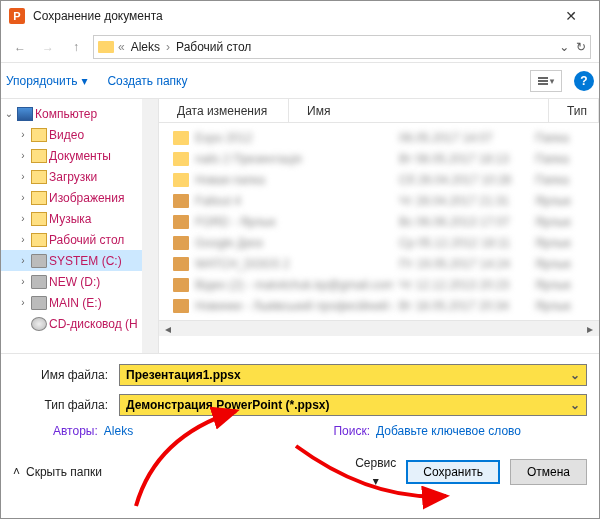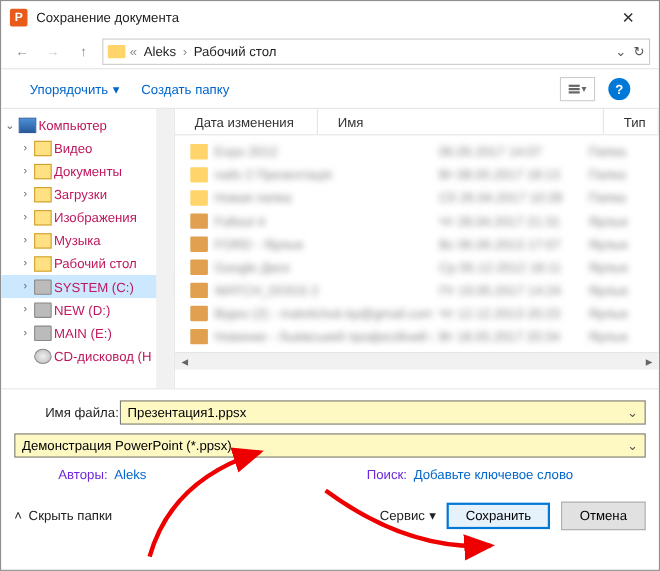--- a/index.html
+++ b/index.html
@@ -10,21 +10,21 @@
   .titlebar .close { width: 40px; height: 30px; display: flex; align-items: center; justify-content: center; font-size: 14px; color: #333; cursor: pointer; }
   .navbar { height: 32px; display: flex; align-items: center; padding: 0 8px; gap: 6px; border-bottom: 1px solid #e5e5e5; }
   .nav-btn { width: 22px; height: 22px; display: flex; align-items: center; justify-content: center; color: #888; cursor: pointer; }
   .addr-box { flex: 1; height: 24px; border: 1px solid #ccc; display: flex; align-items: center; padding: 0 4px; gap: 4px; }
   .addr-box .folder-icon { width: 16px; height: 12px; background: #ffd56b; border-radius: 1px; }
   .addr-box .sep { color: #888; }
   .addr-box .crumb { color: #222; padding: 0 2px; }
   .addr-box .drop { margin-left: auto; color: #555; }
   .search-box { width: 195px; height: 24px; border: 1px solid #ccc; display: flex; align-items: center; padding: 0 6px; color: #888; }
   .search-box span:first-child { flex: 1; font-style: italic; }
-  .toolbar { height: 36px; display: flex; align-items: center; padding: 0 26px; gap: 20px; border-bottom: 1px solid #e5e5e5; }
+  .toolbar { height: 36px; display: flex; align-items: center; padding: 0 5px; gap: 20px; border-bottom: 1px solid #e5e5e5; }
   .toolbar .tb-link { color: #0066cc; cursor: pointer; display: flex; align-items: center; gap: 4px; }
   .toolbar-right { margin-left: auto; display: flex; align-items: center; gap: 12px; }
   .view-btn { width: 32px; height: 22px; border: 1px solid #ccc; display: flex; align-items: center; justify-content: center; gap: 2px; }
   .view-btn .bars { display: flex; flex-direction: column; gap: 1px; }
   .view-btn .bars div { width: 10px; height: 2px; background: #666; }
   .help-btn { width: 20px; height: 20px; border-radius: 50%; background: #0078d7; color: #fff; display: flex; align-items: center; justify-content: center; font-weight: bold; }
   .body { display: flex; height: 254px; }
   .tree { width: 158px; border-right: 1px solid #e5e5e5; overflow: hidden; padding: 4px 0; position: relative; }
   .tree-scroll { position: absolute; right: 0; top: 0; bottom: 0; width: 16px; background: #f1f1f1; }
   .tree-item { display: flex; align-items: center; height: 21px; padding: 0 2px; gap: 2px; cursor: pointer; white-space: nowrap; overflow: hidden; }
@@ -45,32 +45,32 @@
   .list-body { padding: 4px 0; }
   .list-row { display: flex; align-items: center; height: 21px; padding: 0 14px; gap: 6px; }
   .list-row .ficon { width: 16px; height: 14px; }
   .list-row .blur { filter: blur(3px); color: #888; white-space: nowrap; overflow: hidden; }
   .list-row .fname { flex: 1; }
   .list-row .fdate { width: 130px; }
   .list-row .ftype { width: 50px; }
   .list-scroll-h { height: 16px; background: #f1f1f1; border-top: 1px solid #e5e5e5; display: flex; align-items: center; padding: 0 2px; }
   .list-scroll-h .arrow { width: 14px; text-align: center; color: #666; }
   .bottom { padding: 10px 12px 0 12px; border-top: 1px solid #e5e5e5; }
-  .field-row { display: flex; align-items: center; margin-bottom: 8px; gap: 1px; }
+  .field-row { display: flex; align-items: center; margin-bottom: 8px; gap: 11px; }
   .field-row .lbl { width: 95px; text-align: right; color: #222; }
-  .field-row .input { flex: 1; height: 22px; border: 1px solid #7a7a7a; padding: 0 6px; display: flex; align-items: center; justify-content: space-between; background: #fef9c3; }
+  .field-row .input { flex: 1; height: 22px; border: 1px solid #7a7a7a; padding: 0 6px; display: flex; align-items: center; justify-content: space-between; background: #fde047; font-weight: bold; }
   .field-row .input .drop { color: #555; }
   .meta-row { display: flex; align-items: center; padding-left: 40px; gap: 6px; margin-top: 4px; }
   .meta-row .mlbl { color: #6d28d9; }
   .meta-row .mval { color: #0066cc; }
   .meta-row .spacer { flex: 1; }
   .footer { display: flex; align-items: center; padding: 18px 12px 0 12px; gap: 10px; }
   .footer .hide { display: flex; align-items: center; gap: 6px; color: #222; cursor: pointer; }
   .footer .spacer { flex: 1; }
-  .footer .svc { display: flex; align-items: center; gap: 4px; color: #222; cursor: pointer; }
+  .footer .svc { display: flex; align-items: center; gap: 4px; color: #222; cursor: pointer; flex-direction: column; }
   .footer .btn { height: 24px; padding: 12px 16px; border: 1px solid #adadad; background: #e1e1e1; cursor: pointer; display: flex; align-items: center; }
   .footer .btn.primary { border: 2px solid #0078d7; background: #e5f1fb; padding: 0 15px; }
   
   .arrow-svg { position: absolute; pointer-events: none; z-index: 50; }
 </style>
 </head>
 <body>
 
 <div class="titlebar">
   <div class="app-icon">P</div>
@@ -242,20 +242,21 @@
 
 <div class="bottom">
   <div class="field-row">
     <div class="lbl">Имя файла:</div>
     <div class="input">
       <span>Презентация1.ppsx</span>
       <span class="drop">⌄</span>
     </div>
   </div>
   <div class="field-row">
+    <div class="lbl">Тип файла:</div>
     <div class="input">
       <span>Демонстрация PowerPoint (*.ppsx)</span>
       <span class="drop">⌄</span>
     </div>
   </div>
   <div class="meta-row">
     <span class="mlbl">Авторы:</span>
     <span class="mval">Aleks</span>
     <span class="spacer"></span>
     <span class="mlbl">Поиск:</span>

